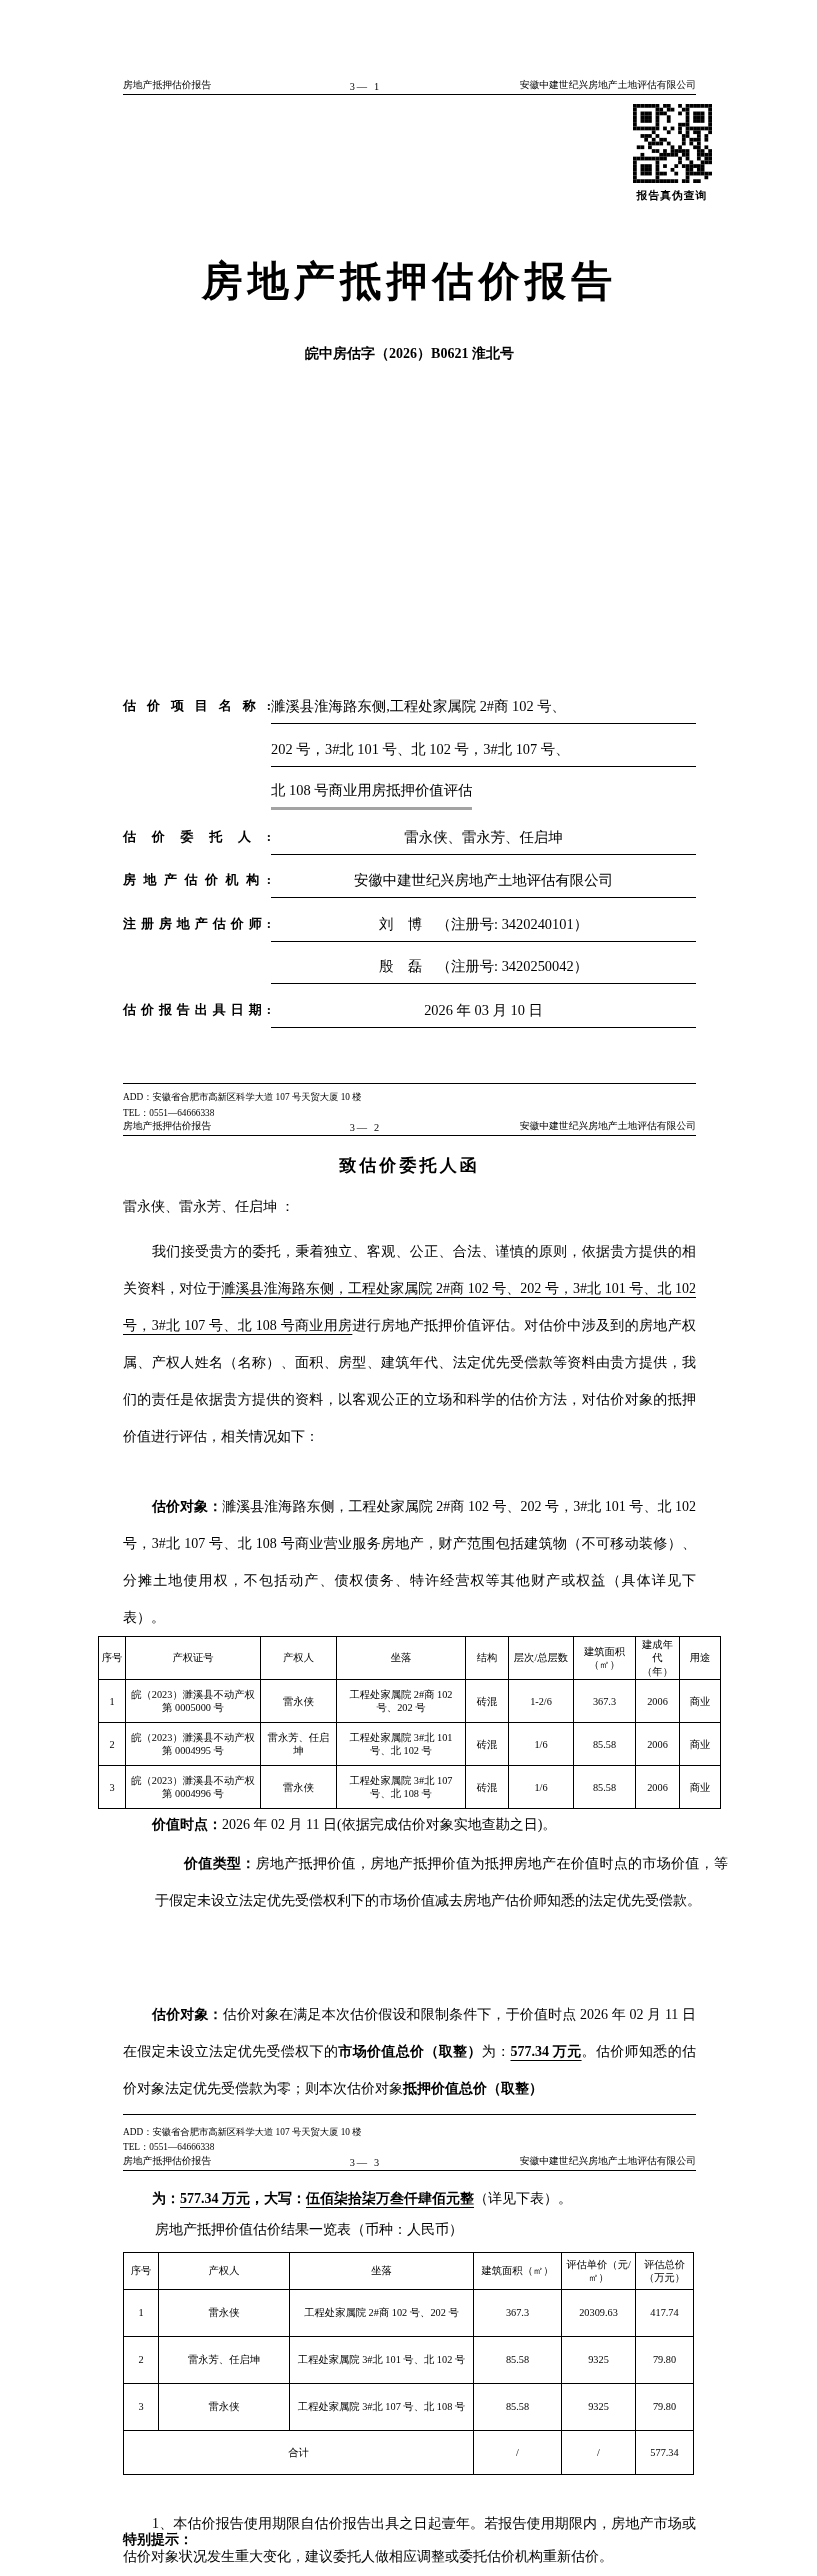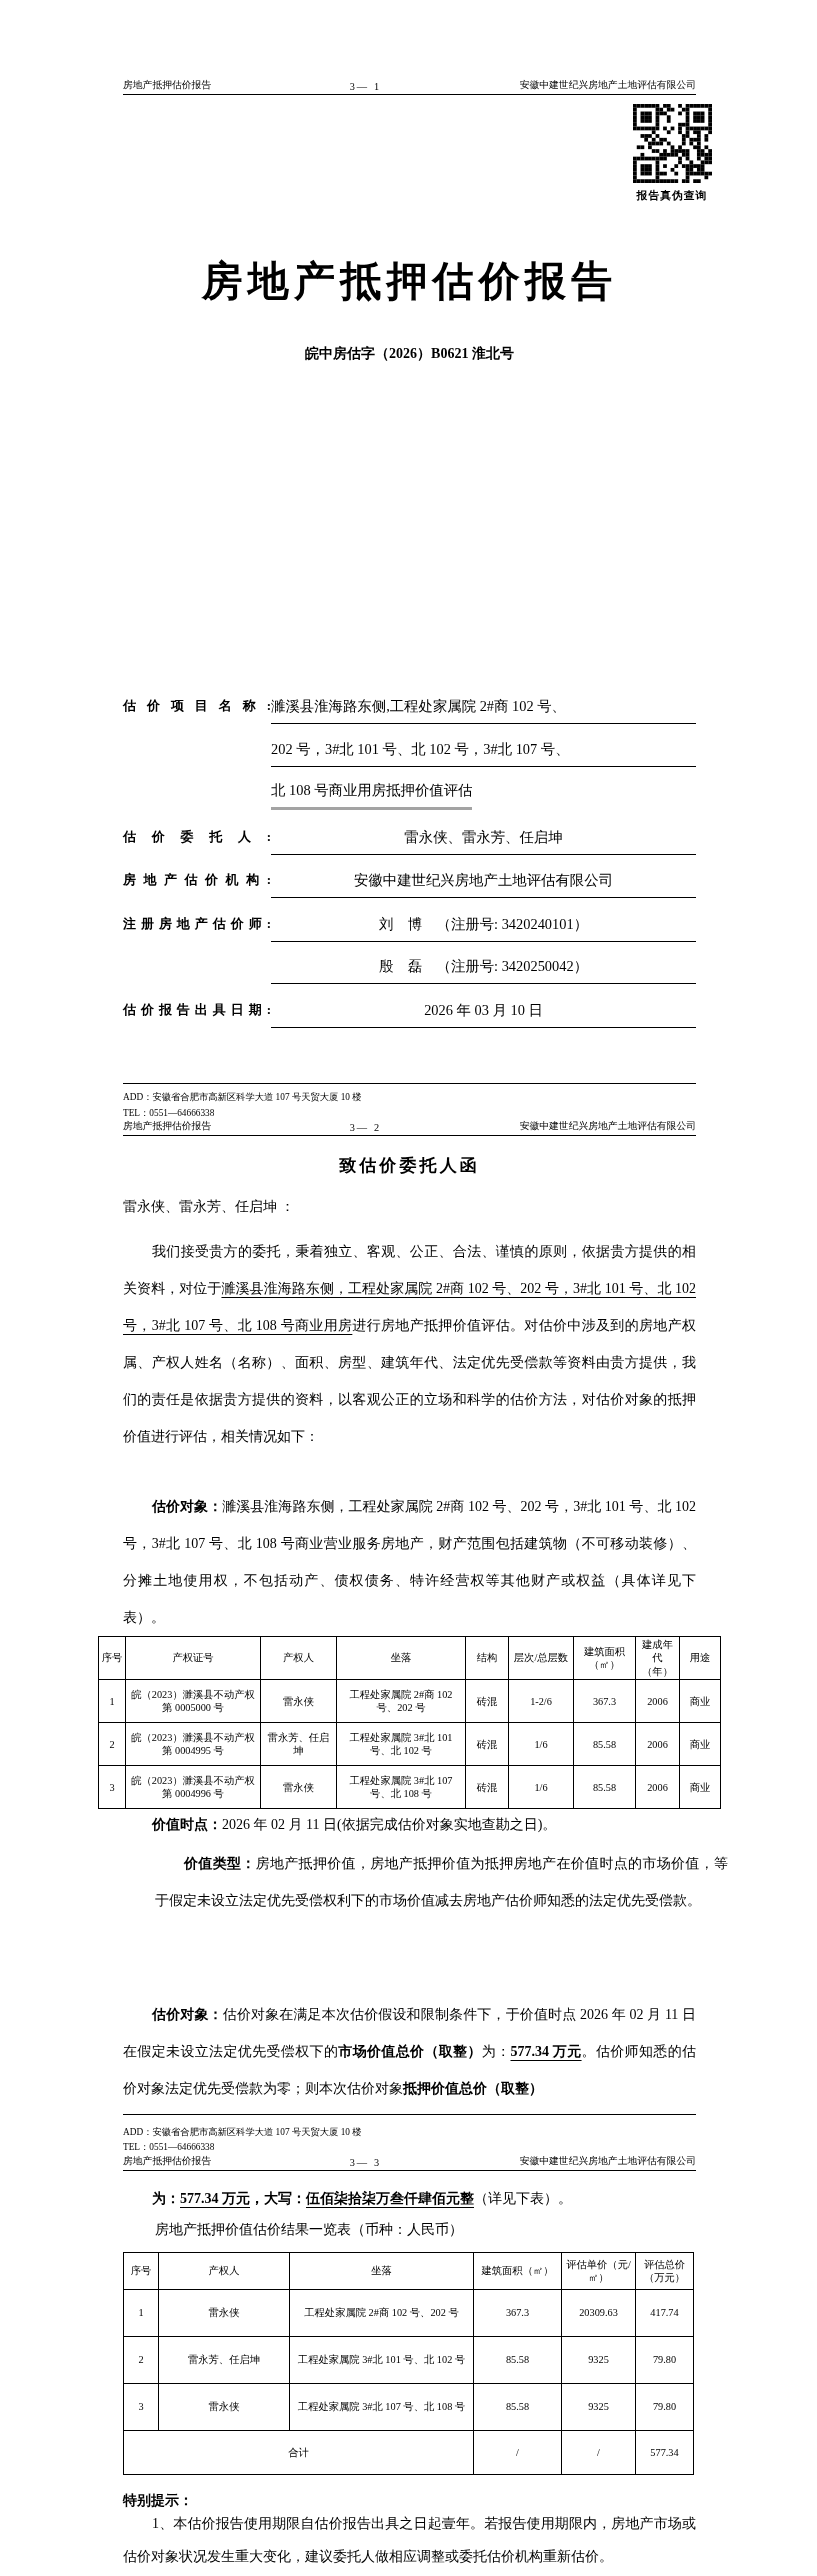--- a/index.html
+++ b/index.html
@@ -42,21 +42,21 @@
         font-size:10.3px;line-height:13.4px;font-weight:normal;padding:1px 2.1px;word-break:break-all;}
   #table-property{left:98px;width:623px;}
   #table-property thead tr{height:33px;}
   #table-property tbody tr{height:43px;}
   #table-result{left:123px;width:570px;}
   #table-result thead tr{height:37px;}
   #table-result tbody tr{height:47px;}
   #table-result tbody tr:last-child{height:44px;font-size:11.3px;}
   .tbl-caption{left:155px;width:541px;display:flex;font-size:14px;}
   
-  .special-heading{left:123px;width:573px;font-size:14px;font-weight:bold;}
+  .special-heading{left:123px;width:573px;font-size:14px;font-weight:bold;margin-top:39px;}
 </style>
 </head>
 <body>
 
 <div id="doc">
 
   <div class="abs page-hdr" style="top:78px;">
     <span>房地产抵押估价报告</span>
     <span class="mid">3—  1</span>
     <span>安徽中建世纪兴房地产土地评估有限公司</span>

